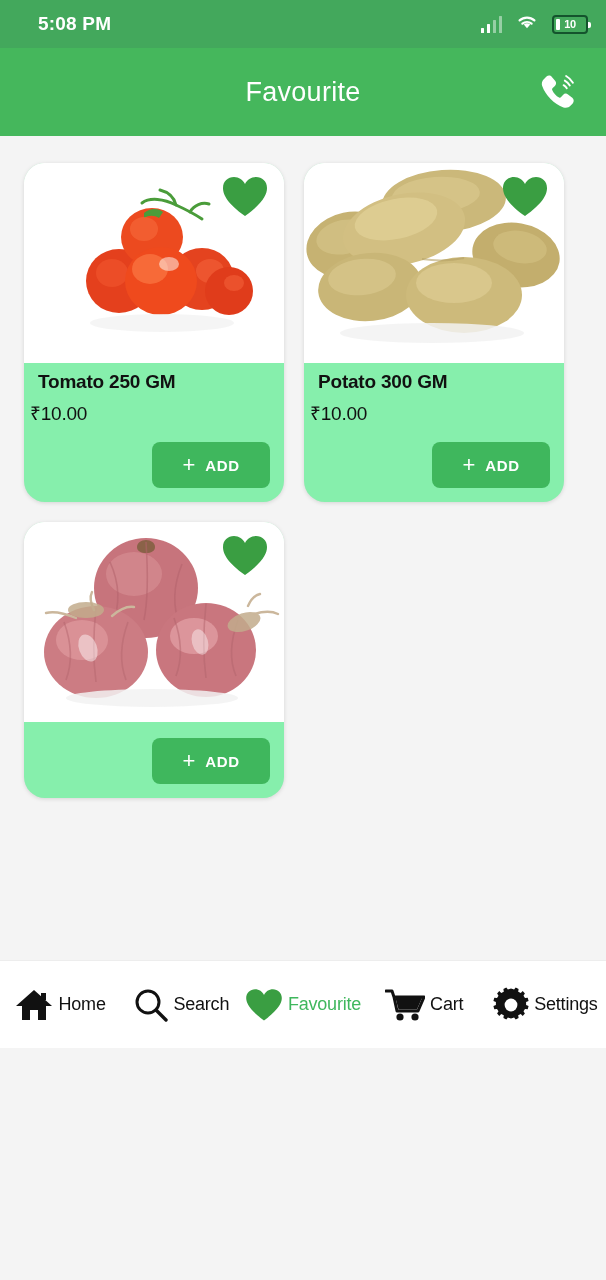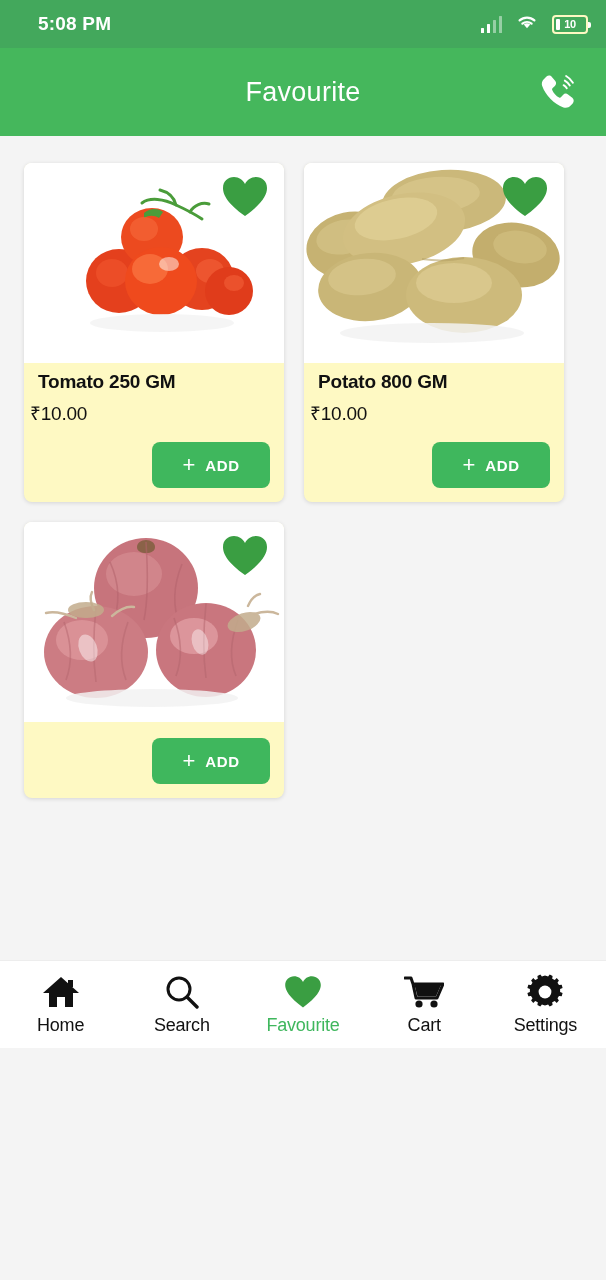--- a/index.html
+++ b/index.html
@@ -19,21 +19,21 @@
   }
   .clock { font-size: 19px; font-weight: bold; letter-spacing: .2px; }
   .sb-icons { display: flex; align-items: center; gap: 13px; }
   .signal { display: flex; align-items: flex-end; gap: 2.5px; height: 17px; }
   .signal i { display: block; width: 3.5px; background: #fff; border-radius: .5px; }
   .signal i:nth-child(1) { height: 5px; }
   .signal i:nth-child(2) { height: 9px; }
   .signal i:nth-child(3) { height: 13px; opacity: .45; }
   .signal i:nth-child(4) { height: 17px; opacity: .45; }
   .battery {
-    width: 36px; height: 19px; border: 2px solid #fef9c3; border-radius: 4px;
+    width: 36px; height: 19px; border: 2px solid #14532d; border-radius: 4px;
     position: relative; display: flex; align-items: center; justify-content: center;
   }
   .battery::after {
     content: ""; position: absolute; right: -5px; top: 5.5px;
     width: 3px; height: 6px; background: #fff; border-radius: 0 2px 2px 0;
   }
   .battery .fill { position: absolute; left: 2px; top: 2px; bottom: 2px; width: 4px; background: #fff; border-radius: 1px; }
   .battery .lvl { font-size: 11px; font-weight: bold; color: #fff; position: relative; z-index: 2; letter-spacing: -.3px; }
 
   
@@ -47,21 +47,21 @@
     position: absolute; right: 20px; top: 50%; transform: translateY(-50%);
     width: 56px; height: 56px; display: flex; align-items: center; justify-content: center;
     cursor: pointer;
   }
 
   
   .content { flex: 1 1 auto; background: #f4f4f4; padding: 27px 24px 0 24px; overflow: hidden; }
   .grid { display: flex; flex-wrap: wrap; gap: 20px; align-content: flex-start; }
 
   .card {
-    width: 260px; background: #fef9c3; border-radius: 8px;
+    width: 260px; background: #86efac; border-radius: 21px;
     box-shadow: 0 1px 4px rgba(0,0,0,.13);
     overflow: hidden; position: relative;
     padding-bottom: 14px;
   }
   .thumb { position: relative; height: 200px; background: #fff; overflow: hidden; }
   .thumb svg { display: block; width: 100%; height: 100%; }
   .heart-fav {
     position: absolute; top: 12px; right: 16px; width: 46px; height: 44px;
     cursor: pointer; z-index: 3;
   }
@@ -81,21 +81,21 @@
   .add-btn .plus { font-size: 22px; font-weight: 300; line-height: 1; }
   .add-btn .lbl { font-size: 15px; font-weight: bold; letter-spacing: .6px; }
 
   
   .bottomnav {
     flex: 0 0 88px; height: 88px; background: #fff;
     display: flex; align-items: center;
     border-top: 1px solid #ededed;
   }
   .navitem {
-    flex: 1 1 0; display: flex; flex-direction: column;
+    flex: 1 1 0; display: flex; flex-direction: row;
     align-items: center; justify-content: center; gap: 5px; cursor: pointer;
   }
   .navitem .ico { height: 36px; display: flex; align-items: center; justify-content: center; }
   .navitem .ico svg { display: block; }
   .navitem .txt { font-size: 18px; color: #111; letter-spacing: -.2px; }
   .navitem.active .txt { color: #3fb75d; }
 </style>
 </head>
 <body>
 
@@ -197,21 +197,21 @@
             <ellipse cx="150" cy="120" rx="38" ry="20" fill="#dccb92" opacity=".75"></ellipse>
             <path d="M118 96 c14 2 28 2 42-1" stroke="#b5a266" stroke-width="2" fill="none" opacity=".6"></path>
             <ellipse cx="128" cy="170" rx="92" ry="10" fill="#f2f2f2" opacity=".85"></ellipse>
           </svg>
         </div>
         <div class="heart-fav">
           <svg viewBox="0 0 46 44">
               <path d="M23 41 C6 29 1 20 1 13 C1 6 6 2 12 2 C17 2 21 5 23 9 C25 5 29 2 34 2 C40 2 45 6 45 13 C45 20 40 29 23 41 Z" fill="#3a9e42"></path>
             </svg>
         </div>
-        <div class="pname">Potato 800 GM</div>
+        <div class="pname">Potato 300 GM</div>
         <div class="pprice">₹10.00</div>
         <div class="addrow">
           <button class="add-btn">
             <span class="plus">+</span>
             <span class="lbl">ADD</span>
           </button>
         </div>
       </div>
 
       <div class="card">

